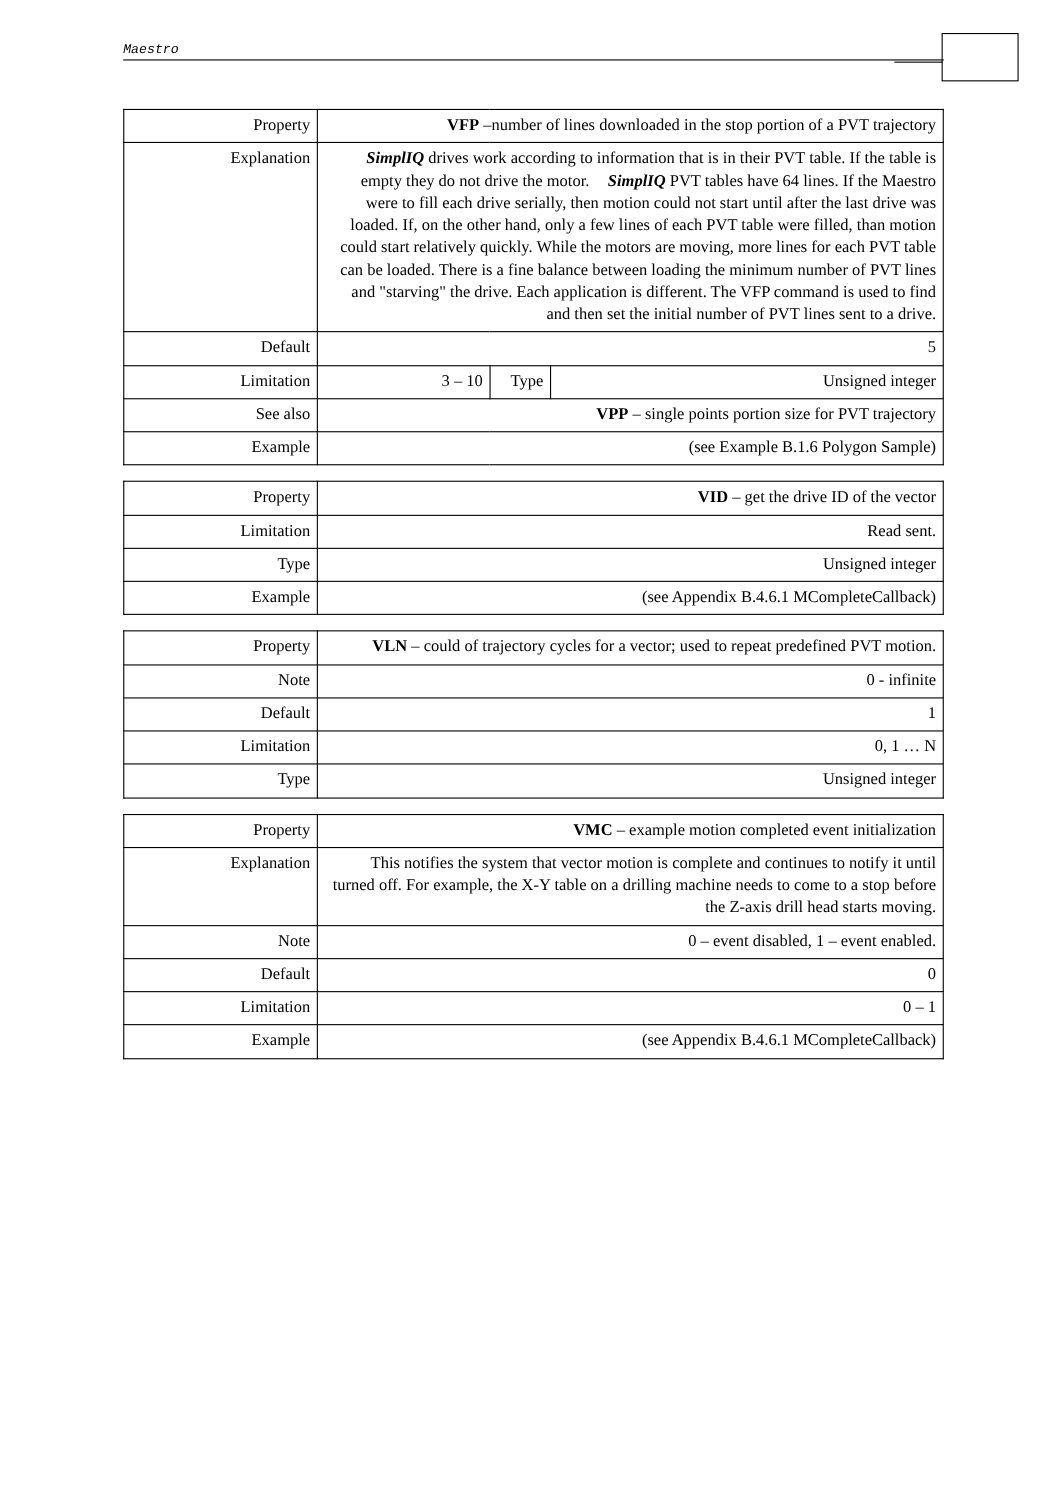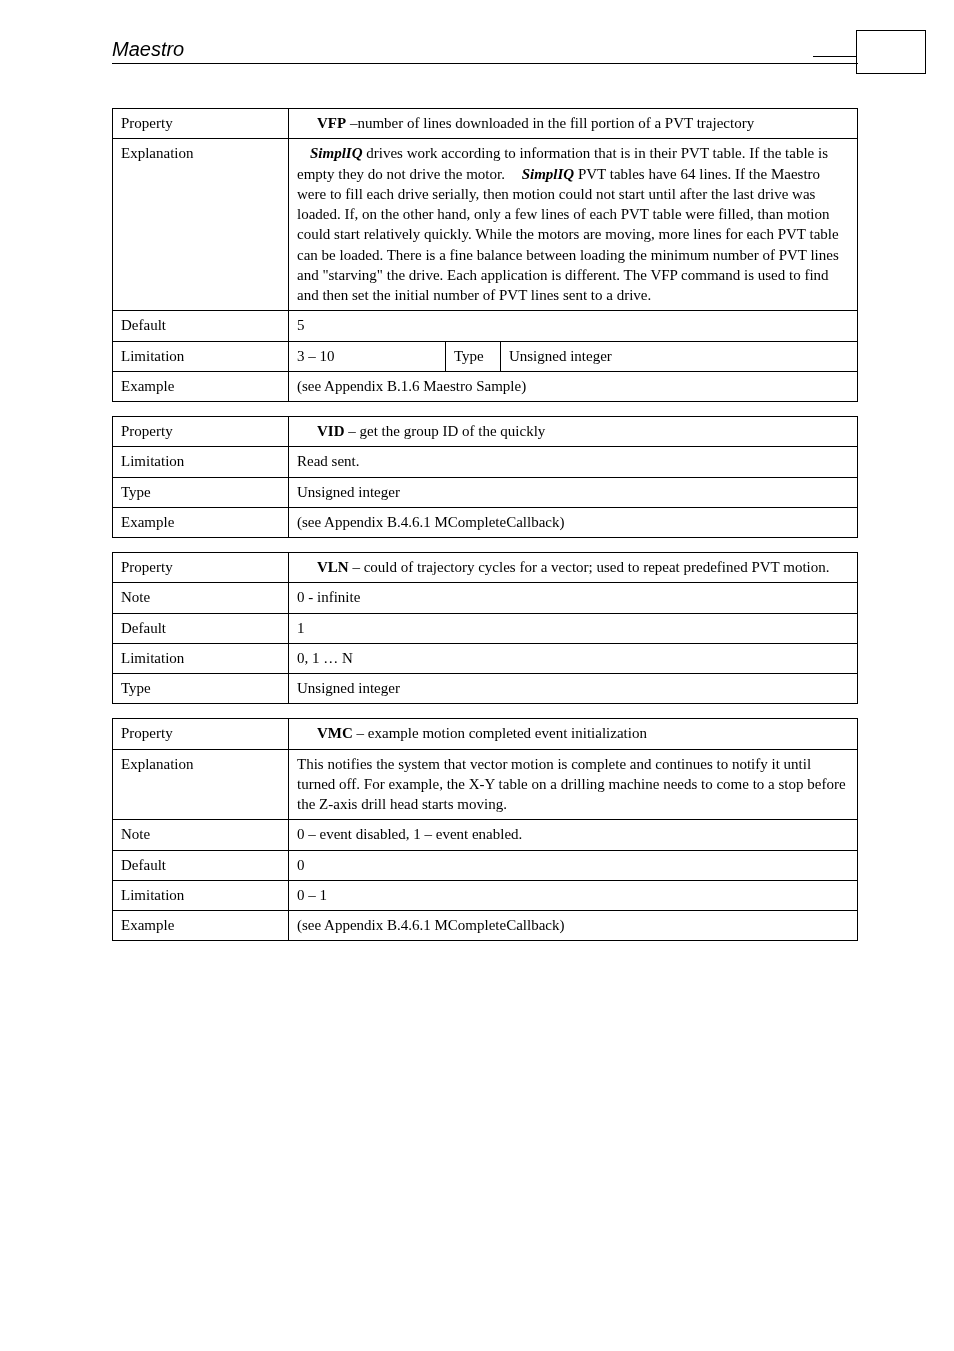--- a/index.html
+++ b/index.html
@@ -11,22 +11,22 @@
     color: #000;
     width: 954px;
   }
   .page {
     width: 954px;
     padding: 38px 96px 40px 112px;
     position: relative;
   }
   .header-title {
     font-style: italic;
-    font-size: 20px;
-    font-family: Liberation Sans, sans-serif;
+    font-size: 12px;
+    font-family: Liberation Mono, monospace;
   }
   .header-rule {
     border: none;
     border-top: 1px solid #000;
     margin: 2px 0 0 0;
   }
   .corner-bracket {
     position: absolute;
     top: 30px;
     right: 28px;
@@ -50,21 +50,21 @@
     width: 100%;
     border-collapse: collapse;
     margin-top: 44px;
     font-size: 15px;
   }
   table.prop + table.prop { margin-top: 14px; }
   table.prop td, table.prop th {
     border: 1.2px solid #000;
     vertical-align: top;
     padding: 4px 6px 5px 8px;
-    text-align: left;
+    text-align: right;
     font-weight: normal;
     line-height: 1.35;
   }
   .lbl { font-weight: bold; width: 176px; }
   .bold { font-weight: bold; margin-left: 20px; }
   .bi { font-weight: bold; font-style: italic; margin-left: 13px; }
   .typecol { width: 55px; }
 </style>
 </head>
 <body>
@@ -72,52 +72,58 @@
 <div class="page">
   <div class="header-title">Maestro</div>
   <hr class="header-rule">
   <div class="corner-bracket"></div>
 
   <table class="prop">
     <tbody>
         <tr>
       <td class="lbl">Property</td>
       <td colspan="3">
-        <span class="bold">VFP</span><span> –number of lines downloaded in the fill  portion of a PVT trajectory</span>
+        <span class="bold">VFP</span><span> –number of lines downloaded in the stop  portion of a PVT trajectory</span>
       </td>
     </tr>
     <tr>
       <td class="lbl">Explanation</td>
       <td colspan="3">
         <span class="bi">SimplIQ</span><span> drives work according to information that is in their PVT table. If the table is empty they do not drive the motor. </span><span class="bi">SimplIQ</span><span> PVT tables have 64 lines. If the Maestro were to fill each drive serially, then motion could not start until after the last drive was loaded. If, on the other hand, only a few lines of each PVT table were filled, than motion could start relatively quickly. While the motors are moving, more lines for each PVT table can be loaded. There is a fine balance between loading the minimum number of PVT lines and "starving" the drive. Each application is different. The VFP command is used to find and then set the initial number of PVT lines sent to a drive.</span>
       </td>
     </tr>
     <tr>
       <td class="lbl">Default</td>
       <td colspan="3">5</td>
     </tr>
     <tr>
       <td class="lbl">Limitation</td>
       <td>3 – 10</td>
       <td class="lbl typecol">Type</td>
       <td>Unsigned integer</td>
     </tr>
     <tr>
+      <td class="lbl">See also</td>
+      <td colspan="3">
+        <span class="bold">VPP</span><span> – single points portion size for PVT trajectory</span>
+      </td>
+    </tr>
+    <tr>
       <td class="lbl">Example</td>
-      <td colspan="3">(see Appendix B.1.6 Maestro Sample)</td>
+      <td colspan="3">(see Example B.1.6 Polygon Sample)</td>
     </tr>
   </tbody>
     </table>
 
   <table class="prop">
     <tbody>
         <tr>
       <td class="lbl">Property</td>
       <td>
-        <span class="bold">VID</span><span> – get the group ID of the quickly</span>
+        <span class="bold">VID</span><span> – get the drive ID of the vector</span>
       </td>
     </tr>
     <tr>
       <td class="lbl">Limitation</td>
       <td>Read sent.</td>
     </tr>
     <tr>
       <td class="lbl">Type</td>
       <td>Unsigned integer</td>
     </tr>

